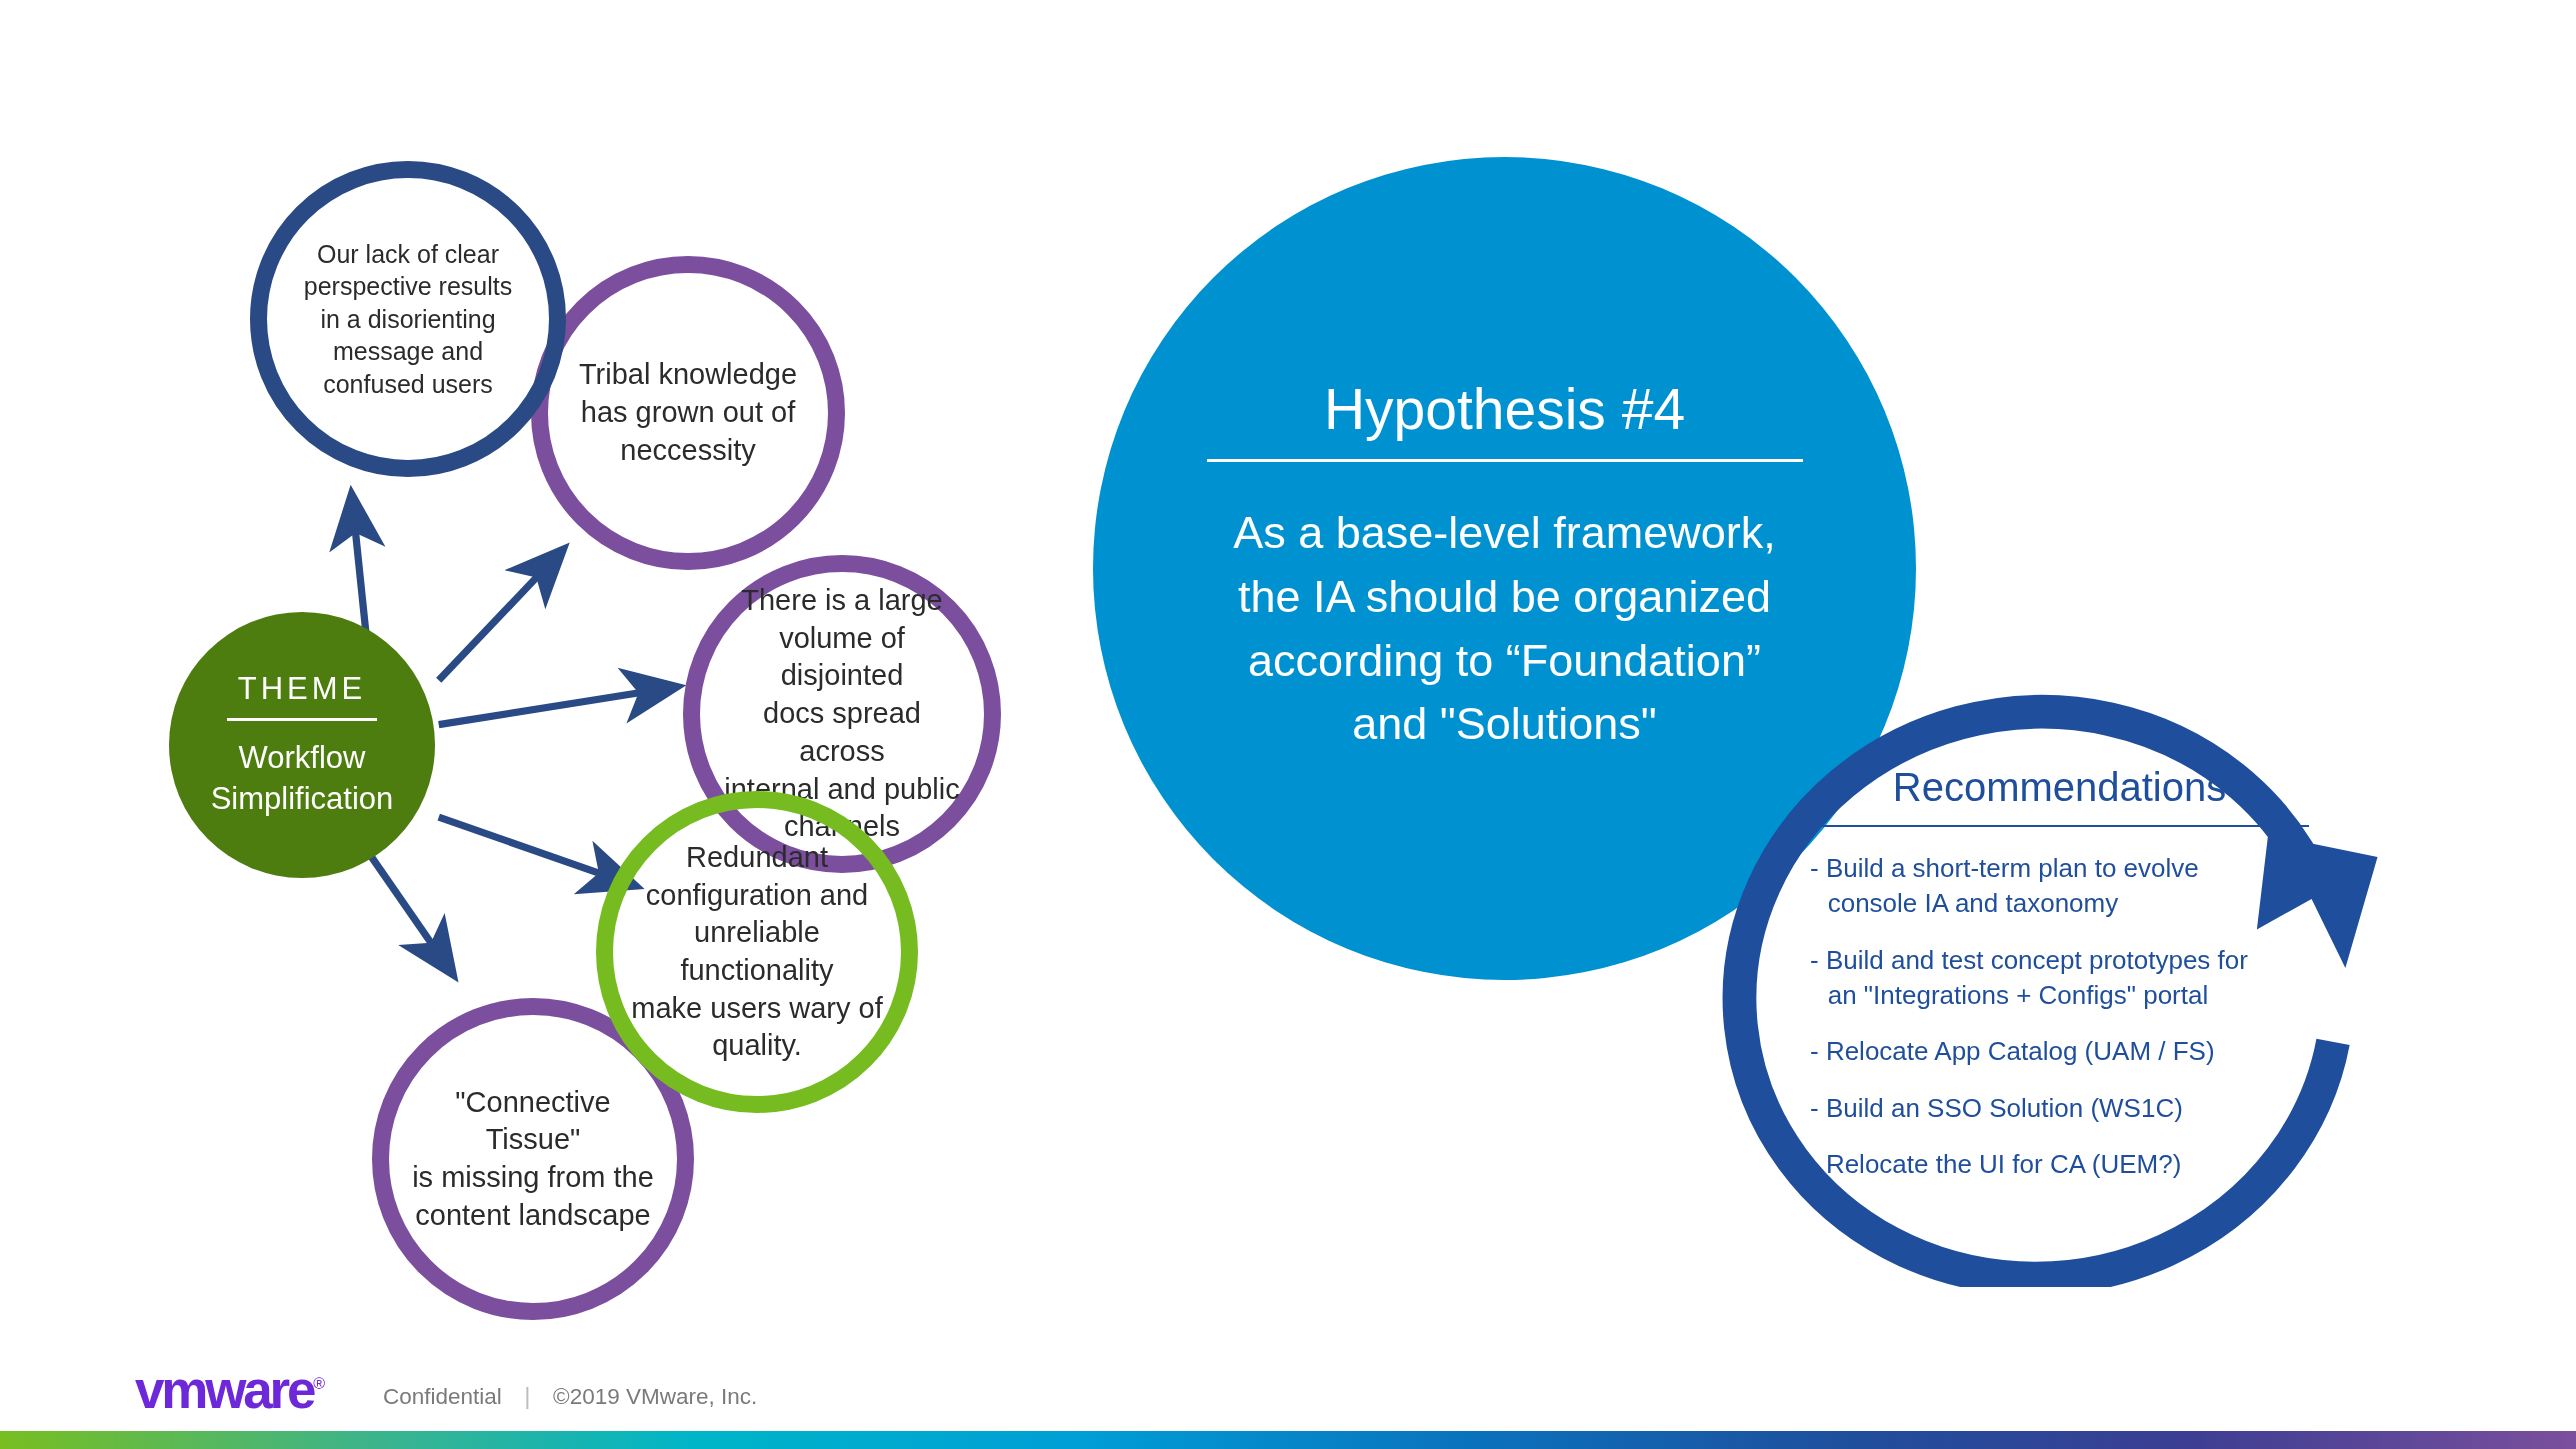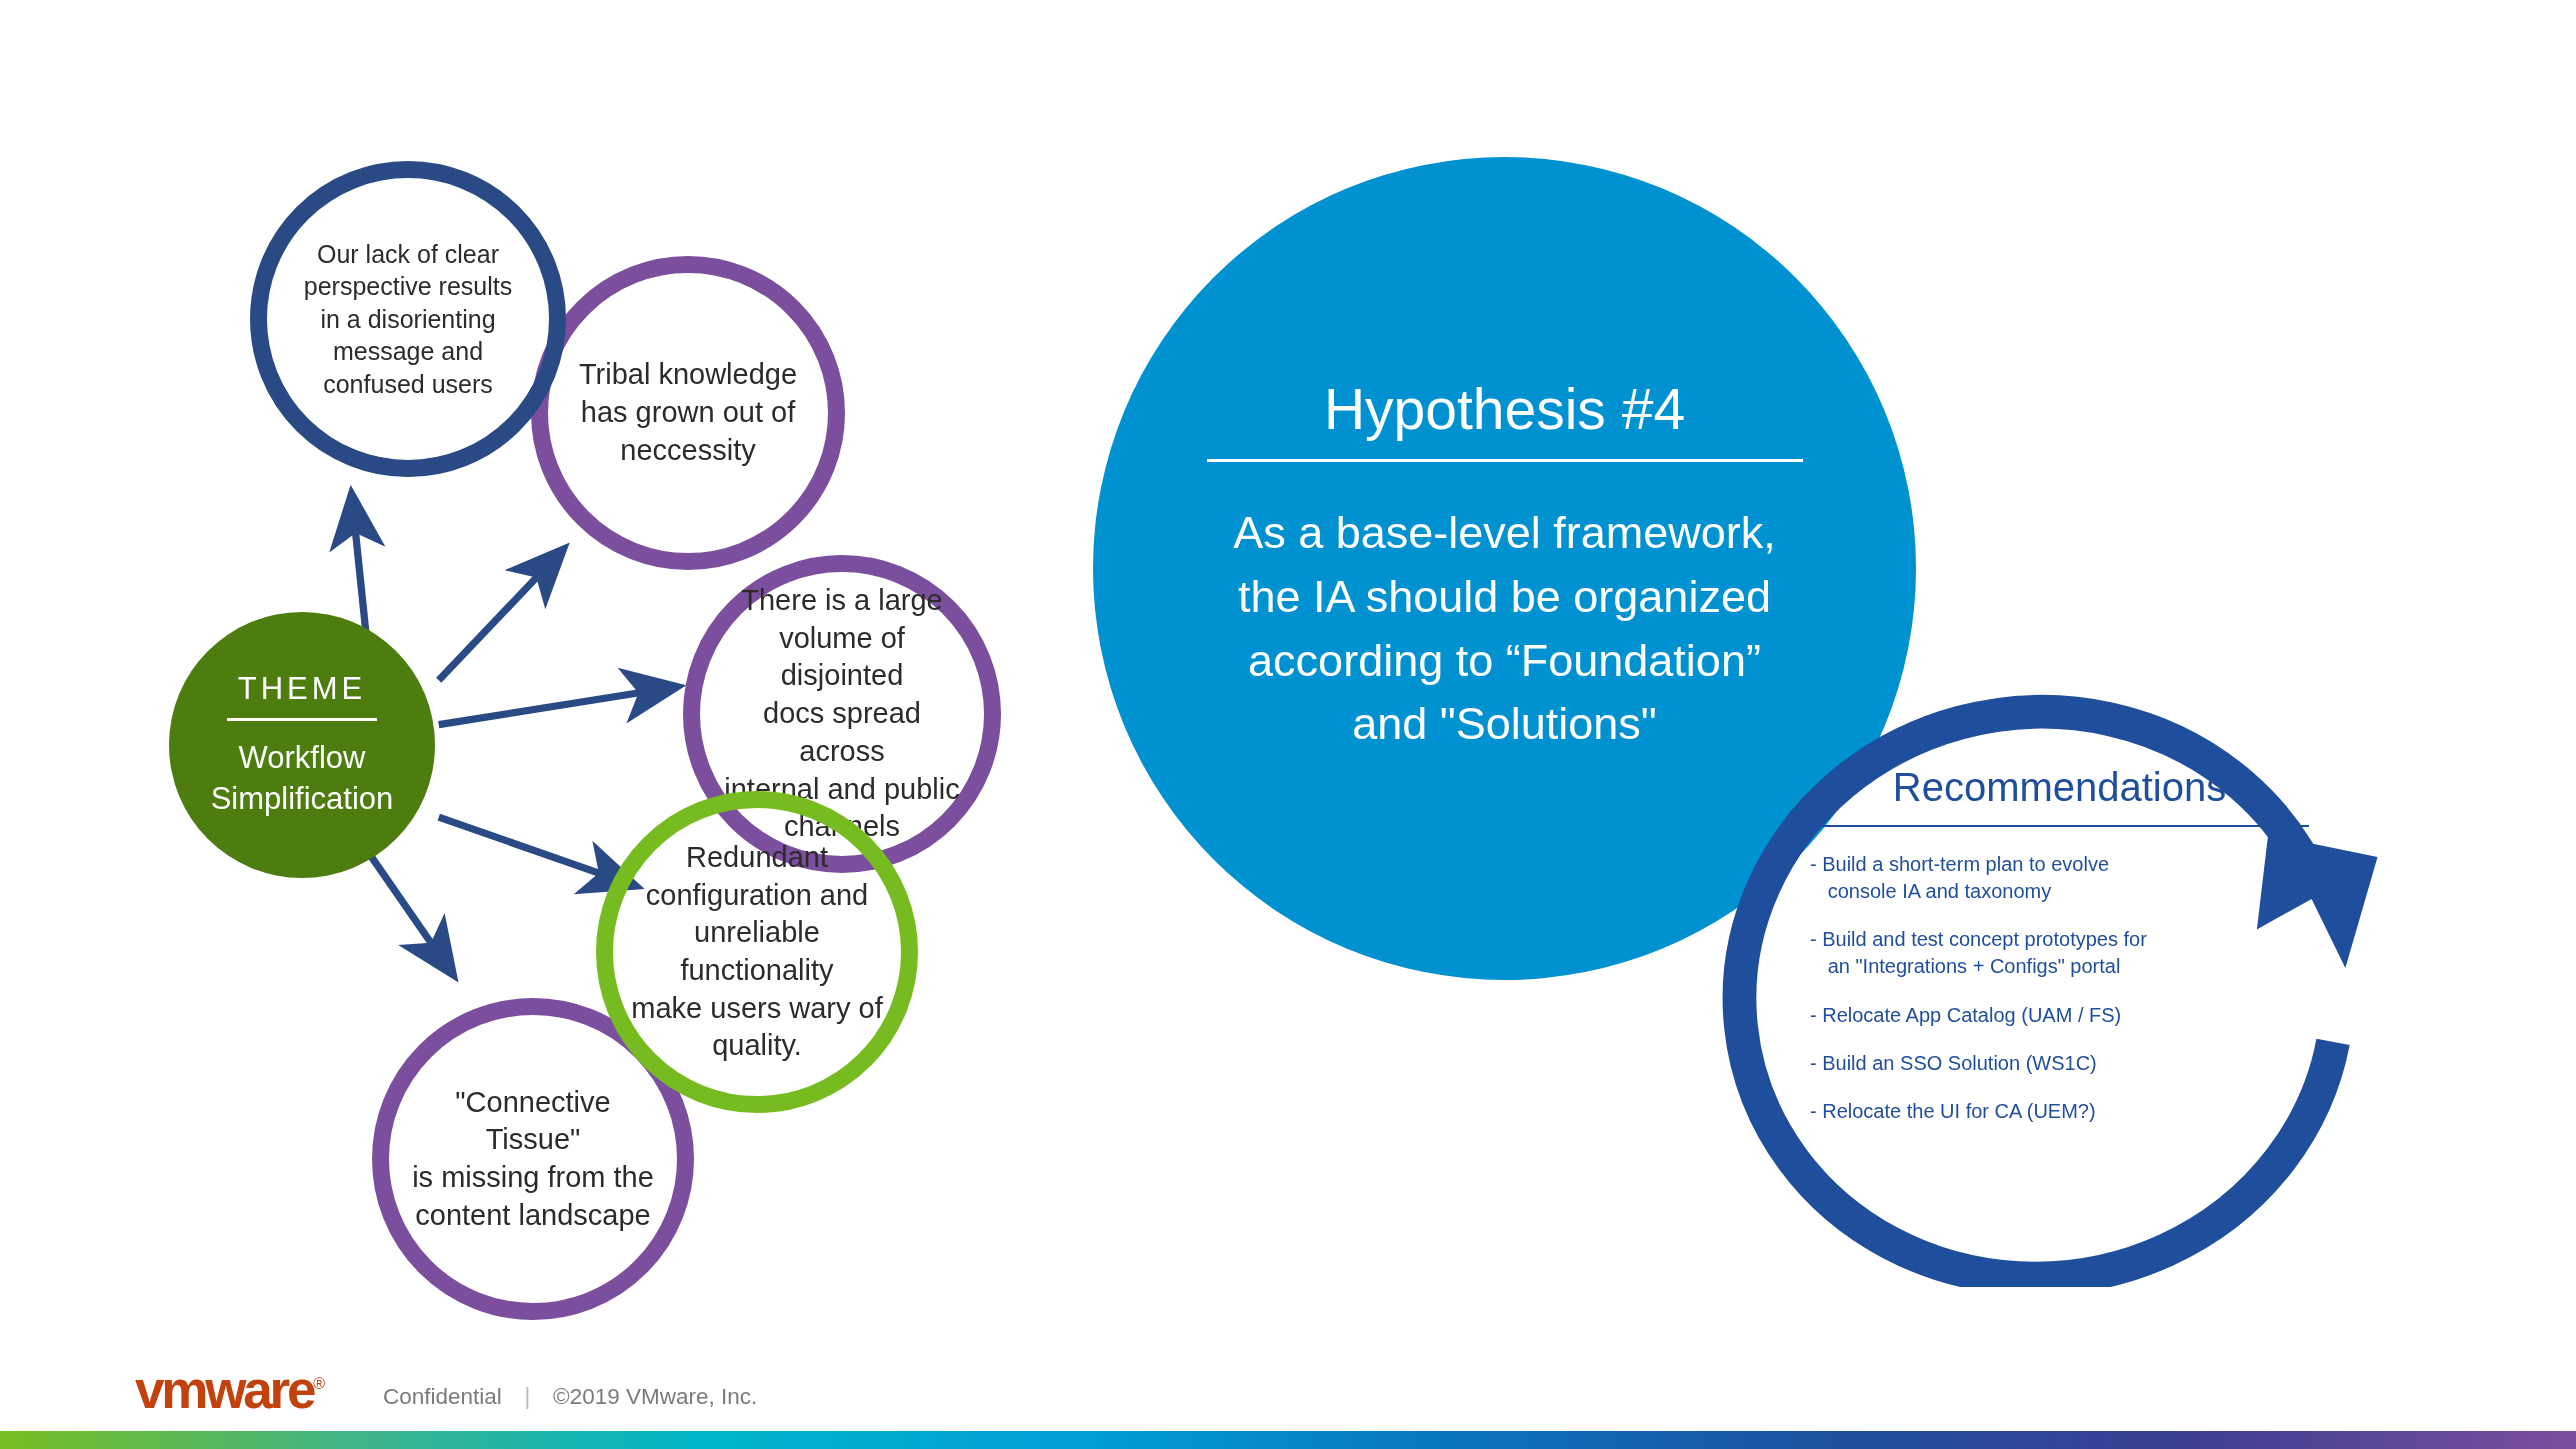--- a/index.html
+++ b/index.html
@@ -168,21 +168,21 @@
     font-weight: 400;
   }
   #recommendations-rule {
     height: 2.4px;
     background: #1f4e9c;
     margin: 14.5px 0 24px 0;
     width: 100%;
   }
   .rec-item {
     color: #1f4e9c;
-    font-size: 20px;
+    font-size: 26px;
     line-height: 1.36;
     margin-bottom: 21px;
     white-space: pre-line;
     padding-left: 17.7px;
     text-indent: -17.7px;
   }
 
   
   #arrows-svg {
     position: absolute;
@@ -211,21 +211,21 @@
   }
   #footer-inner {
     position: absolute;
     left: 135px; bottom: 34px;
     display: flex;
     align-items: flex-end;
   }
   #vmware-logo {
     font-size: 53px;
     font-weight: 700;
-    color: #c2410c;
+    color: #6d28d9;
     letter-spacing: -3.2px;
     line-height: 1;
     position: relative;
   }
   #vmware-reg {
     font-size: 16px;
     vertical-align: super;
     font-weight: 400;
     letter-spacing: 0;
   }

